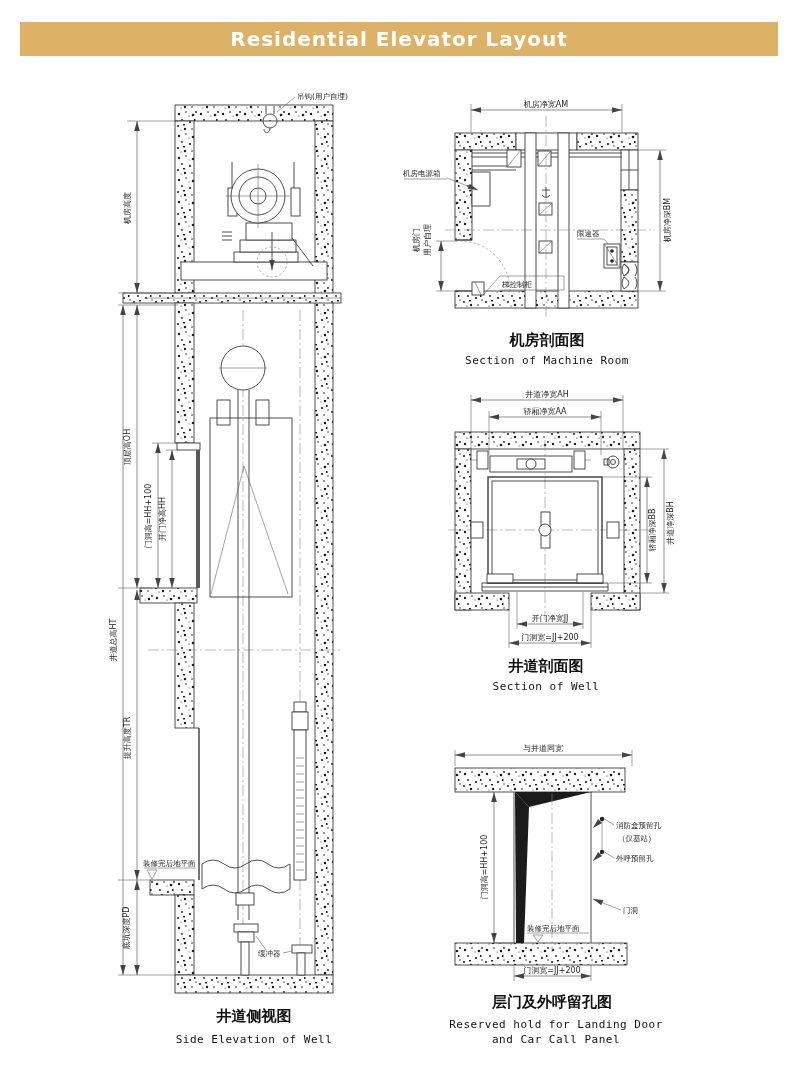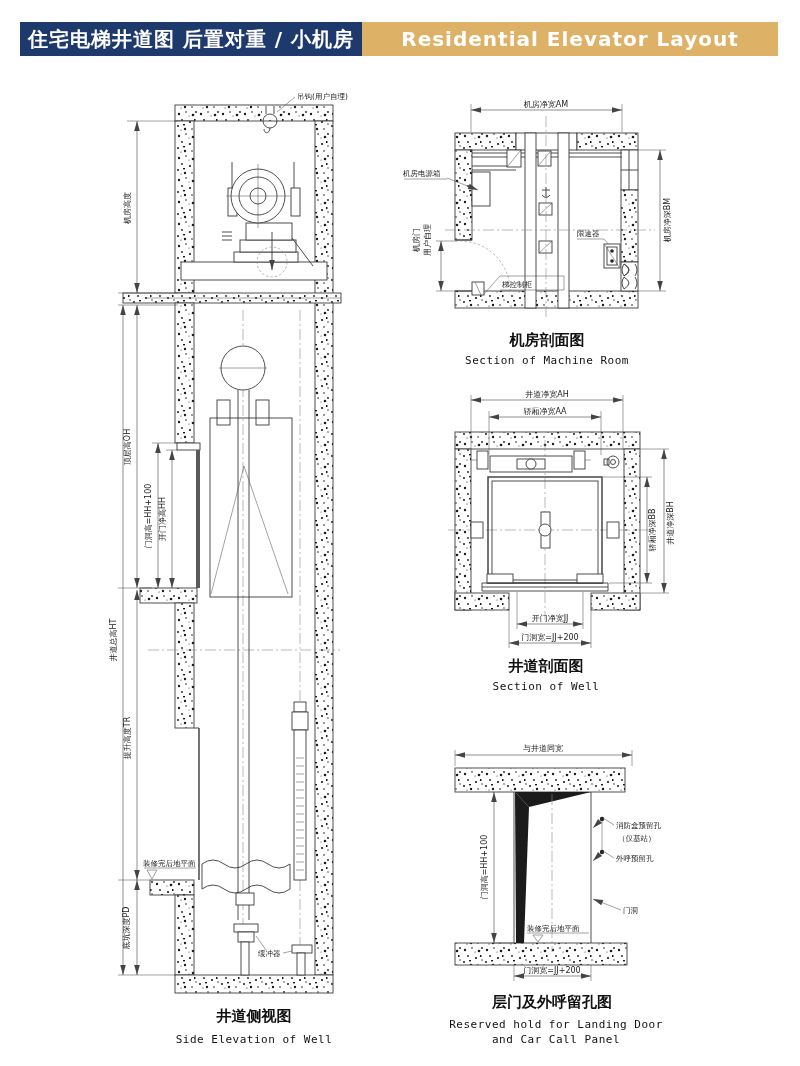--- a/index.html
+++ b/index.html
@@ -24,21 +24,20 @@
   text{fill:#222;}
   .dimt{font-size:8px;text-anchor:middle;}
   .lblt{font-size:7.5px;text-anchor:start;}
   .capcn{font-size:15px;font-weight:bold;text-anchor:middle;fill:#111;}
   .capen{font-size:11px;font-family:"DejaVu Sans Mono",monospace;text-anchor:middle;fill:#111;letter-spacing:0.5px;}
 </style>
 </head>
 <body>
 
 <div class="hdr">
-  <div class="hdr-cn">住宅电梯井道图 后置对重 / 小机房</div>
   <div class="hdr-en">Residential Elevator Layout</div>
 </div>
 
 <svg width="800" height="1066" viewBox="0 0 800 1066">
 <defs>
   <pattern id="stip" width="22" height="22" patternUnits="userSpaceOnUse">
     <rect width="22" height="22" fill="#fff"></rect>
     <circle cx="3" cy="4" r="1.2" fill="#1a1a1a"></circle>
         <circle cx="10" cy="2" r="0.8" fill="#1a1a1a"></circle>
     <circle cx="17" cy="5" r="1.3" fill="#1a1a1a"></circle>

